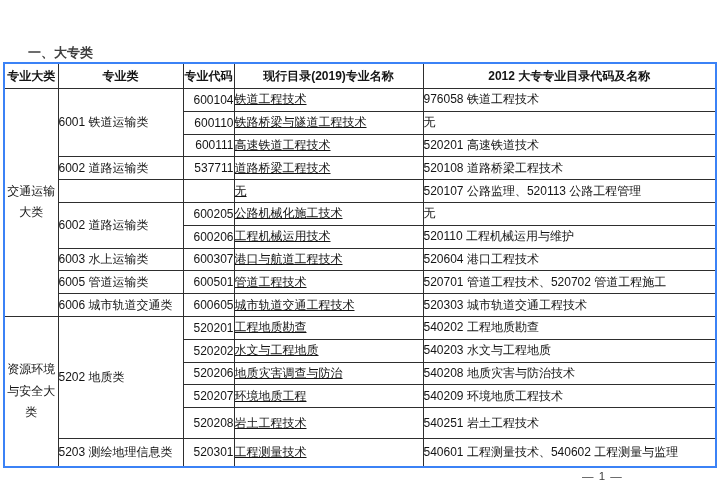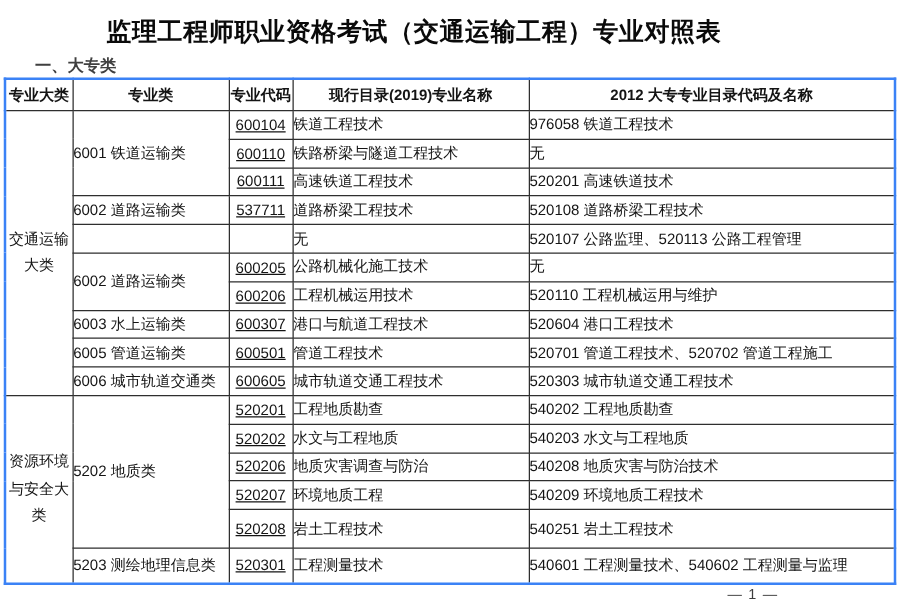--- a/index.html
+++ b/index.html
@@ -56,37 +56,36 @@
   }
   tbody tr { height: 22.8px; }
   tbody tr:nth-child(15) { height: 31px; }
   tbody tr:nth-child(16) { height: 28px; }
   td.col-major {
     text-align: center;
     white-space: pre-line;
     line-height: 1.8;
   }
   td.col-sub  { text-align: left; padding-left: 4px; }
-  td.col-code { text-align: center; padding-left: 4px; text-decoration: underline; }
-  td.col-2019 { text-align: left; padding-left: 7px; }
+  td.col-code { text-align: right; padding-left: 4px; }
+  td.col-2019 { text-align: left; padding-left: 7px; text-decoration: underline; }
   td.col-2012 { text-align: left; padding-left: 5px; }
   .page-number {
     position: absolute;
     top: 470px; left: 582px;
     font-size: 11.5px;
     letter-spacing: 1px;
     color: #3d3d3d;
   }
 </style>
 </head>
 <body>
 
 <div class="page">
 
-  <div class="doc-title">监理工程师职业资格考试（交通运输工程）专业对照表</div>
 
   <div class="section-label">一、大专类</div>
 
   <table class="cmp">
     <colgroup>
       <col style="width:54px">
       <col style="width:125px">
       <col style="width:51px">
       <col style="width:189px">
       <col style="width:293px">

